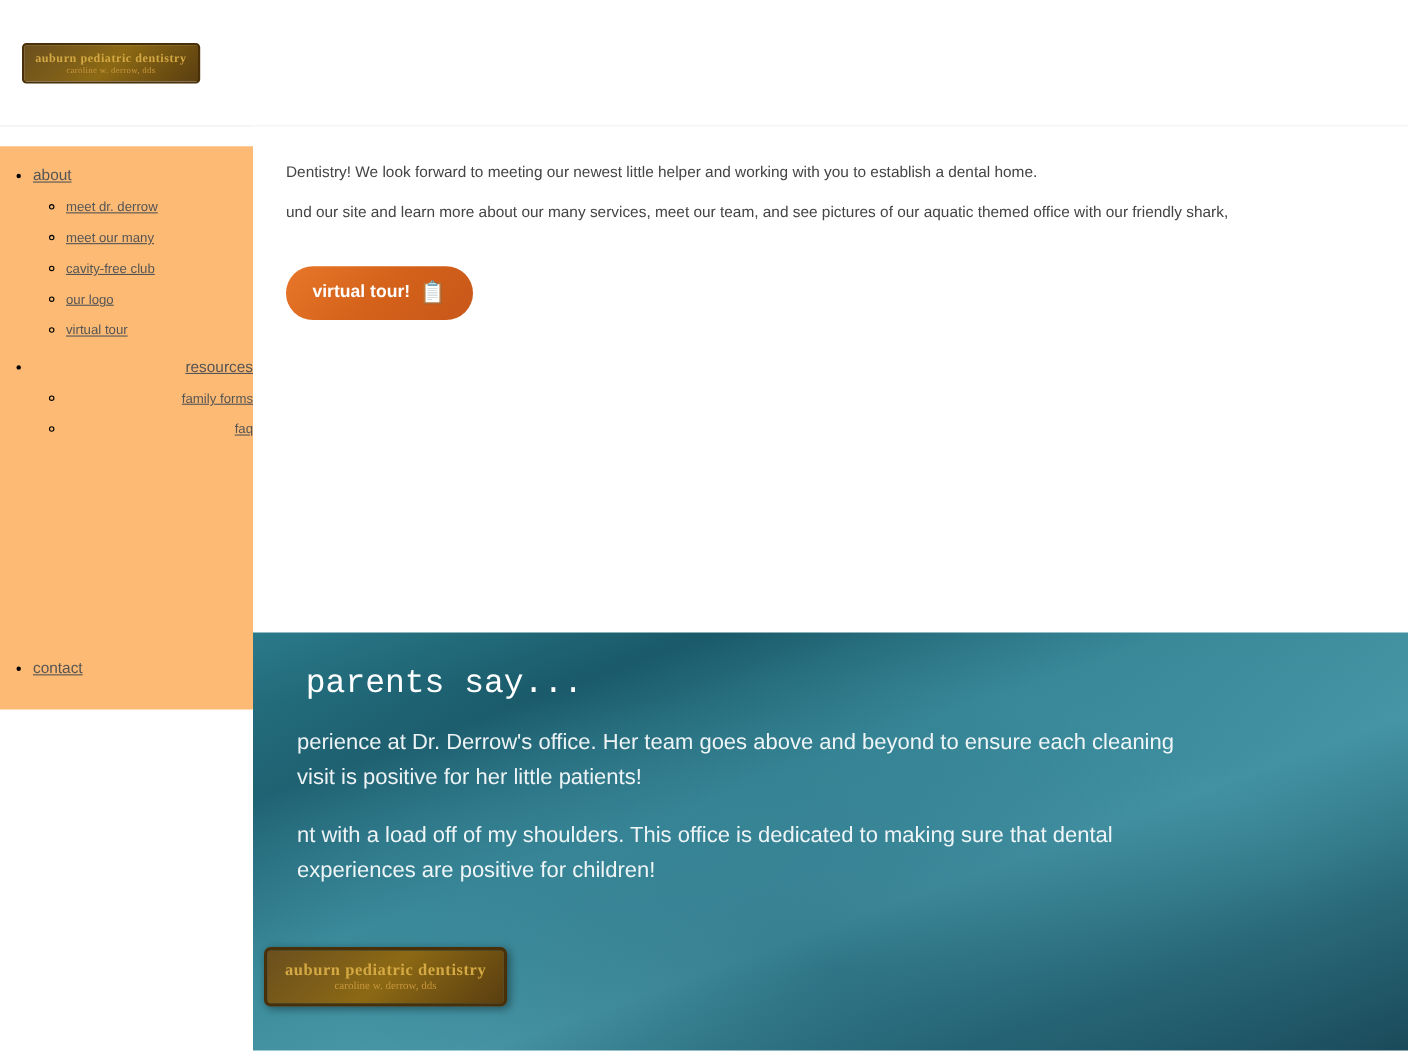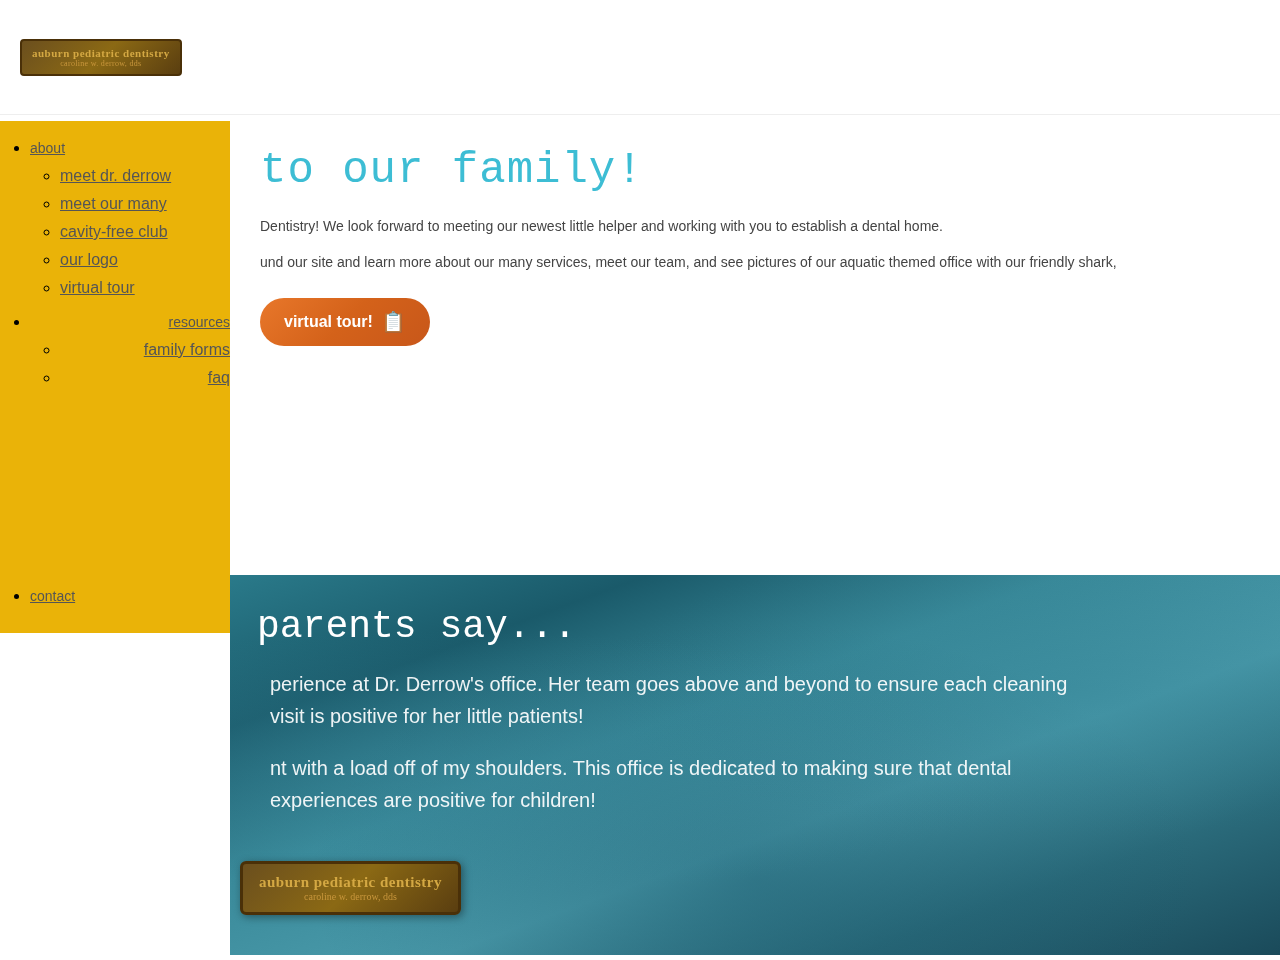--- a/index.html
+++ b/index.html
@@ -48,24 +48,24 @@
       font-size: 8px;
       font-family: Georgia, serif;
       display: block;
       text-align: center;
       letter-spacing: 0.3px;
     }
 
     
     .nav-overlay {
       position: absolute;
-      top: 121px;
+      top: 133px;
       left: 0;
       width: 230px;
-      background: #eab308;
+      background: #fdba74;
       z-index: 100;
       padding: 10px 0 20px 0;
     }
 
     .nav-list {
       list-style: disc;
       padding-left: 30px;
     }
 
     .nav-list > li {
@@ -85,21 +85,21 @@
       padding-left: 30px;
       margin-top: 6px;
     }
 
     .nav-sublist li {
       margin: 10px 0;
     }
 
     .nav-sublist li a {
       color: #555;
-      font-size: 16px;
+      font-size: 12px;
       text-decoration: underline;
       cursor: pointer;
     }
 
     
     .main-content {
       position: absolute;
       top: 115px;
       left: 230px;
       right: 0;
@@ -135,21 +135,21 @@
     .virtual-tour-btn {
       display: inline-flex;
       align-items: center;
       background: linear-gradient(135deg, #e8772a, #d4621a, #c8571a);
       border-radius: 30px;
       padding: 12px 24px;
       color: #fff;
       font-size: 16px;
       font-weight: bold;
       cursor: pointer;
-      margin-top: 10px;
+      margin-top: 24px;
       margin-bottom: 10px;
       text-decoration: none;
       gap: 8px;
     }
 
     .virtual-tour-btn .book-icon {
       font-size: 20px;
     }
 
     
@@ -166,24 +166,24 @@
       position: absolute;
       inset: 0;
       background: 
         radial-gradient(ellipse at 20% 50%, rgba(60,140,160,0.3) 0%, transparent 50%),
         radial-gradient(ellipse at 80% 30%, rgba(40,120,140,0.3) 0%, transparent 40%),
         radial-gradient(ellipse at 50% 80%, rgba(20,80,100,0.4) 0%, transparent 60%);
     }
 
     .parents-say-title {
       font-family: 'Courier New', monospace;
-      font-size: 38px;
+      font-size: 30px;
       color: #fff;
       font-weight: normal;
-      padding: 30px 40px 20px 27px;
+      padding: 30px 40px 20px 48px;
       position: relative;
       z-index: 2;
     }
 
     .testimonial-text {
       font-size: 20px;
       color: rgba(255,255,255,0.92);
       line-height: 1.6;
       padding: 0 40px;
       max-width: 900px;
@@ -276,23 +276,20 @@
 
     <li style="margin-top: 200px;">
       <a>contact</a>
     </li>
   </ul>
 </div>
 
 <div class="main-content">
 
   <div class="welcome-section">
-    <h1 class="welcome-title">
-      <span>to our family!</span>
-    </h1>
     <p class="welcome-text">Dentistry! We look forward to meeting our newest little helper and working with you to establish a dental home.</p>
     <p class="welcome-text">und our site and learn more about our many services, meet our team, and see pictures of our aquatic themed office with our friendly shark,</p>
 
     <a class="virtual-tour-btn">
       <span>virtual tour!</span>
       <span class="book-icon">📋</span>
     </a>
   </div>
 
   <div class="aquatic-section">

